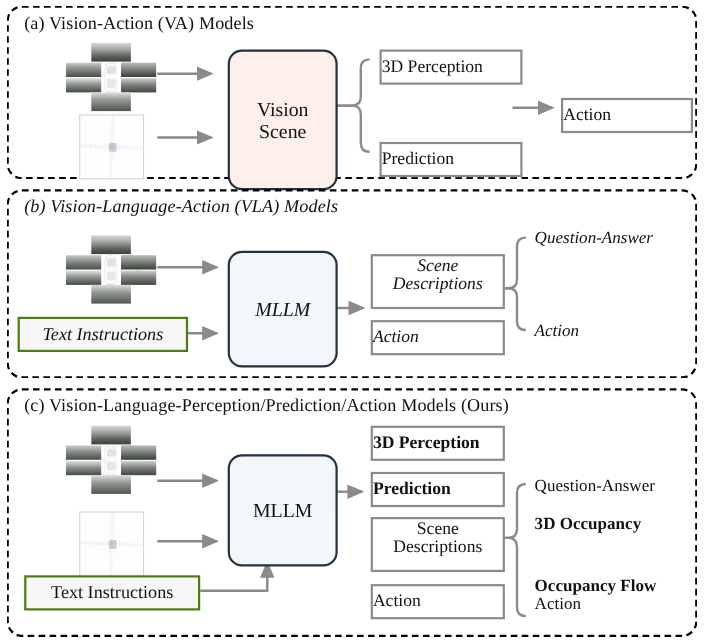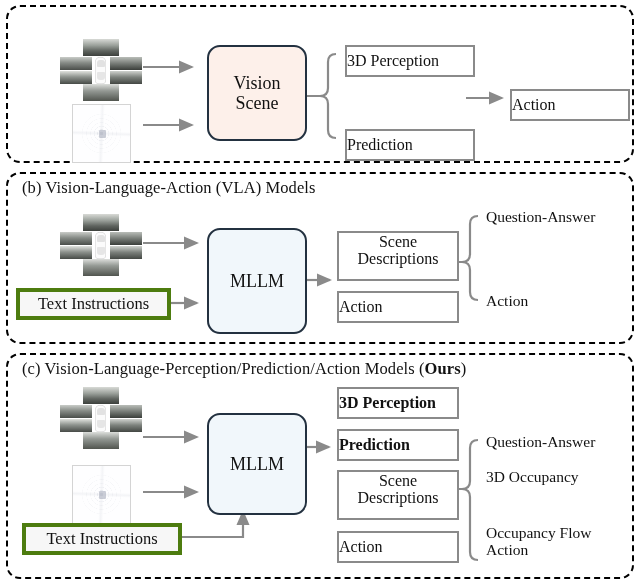--- a/index.html
+++ b/index.html
@@ -15,31 +15,31 @@
   }
   .panel {
     position: absolute;
     left: 6px;
     width: 628px;
     box-sizing: border-box;
     border: 2.5px dashed #000000;
     border-radius: 14px;
   }
   #panel-a { top: 5px;   height: 158px; }
-  #panel-b { top: 172px; height: 172px; }
+  #panel-b { top: 172px; height: 172px; font-style: italic; }
   #panel-c { top: 353px; height: 226px; }
 
   .panel-title {
     position: absolute;
     left: 14px; top: 4px;
     font-size: 16.5px;
     letter-spacing: 0.1px;
     white-space: nowrap;
   }
-  .panel-title b { font-weight: bold; }
+  .panel-title b { font-weight: normal; }
 
   
   .cams {
     position: absolute;
     width: 82px; height: 62px;
   }
   .cams .cell {
     position: absolute;
     background-size: cover;
     background-repeat: no-repeat;
@@ -117,21 +117,21 @@
     text-align: center;
     font-size: 16px;
     line-height: 1.02;
     white-space: nowrap;
   }
   .obox.bold { font-weight: bold; }
   .obox.two { white-space: normal; line-height: 1.08; }
   .tbox {
     position: absolute;
     box-sizing: border-box;
-    border: 4px solid #4d7c0f;
+    border: 2px solid #4d7c0f;
     background: #f7f7f7;
     display: flex; align-items: center; justify-content: center;
     font-size: 16.5px;
     white-space: nowrap;
   }
   .core {
     position: absolute;
     box-sizing: border-box;
     border: 2px solid #233140;
     border-radius: 13px;
@@ -141,21 +141,21 @@
     line-height: 1.12;
   }
   .core.vision { background: #fdf0ea; }
   .core.mllm   { background: #f1f7fb; }
 
   .rlabel {
     position: absolute;
     font-size: 15.5px;
     white-space: nowrap;
   }
-  .rlabel.bold { font-weight: normal; }
+  .rlabel.bold { font-weight: bold; }
 
   svg.wires {
     position: absolute;
     left: 0; top: 0;
     width: 640px; height: 584px;
     pointer-events: none;
   }
 </style>
 </head>
 <body>
@@ -187,34 +187,35 @@
     <line x1="143" y1="492" x2="197" y2="492" marker-end="url(#ah)"></line>
     <path d="M174,537 H243 V512" marker-end="url(#ah)"></path>
     <line x1="305" y1="447" x2="329" y2="447" marker-end="url(#ah)"></line>
 
     <path d="M452,489 H462 Q470,489 470,481 V448 Q470,440 478,440"></path>
     <path d="M452,489 H462 Q470,489 470,497 V552 Q470,560 478,560"></path>
   </g>
 </svg>
 
 <div class="panel" id="panel-a">
+  <div class="panel-title">(a) Vision-Action (VA) Models</div>
 
   <div class="cams" style="left:52px; top:32px;">
     <div class="cell cam-top g1"></div>
     <div class="cell cam-fl  g2"></div>
     <div class="cell cam-fr  g3"></div>
     <div class="cell cam-bl  g4"></div>
     <div class="cell cam-br  g5"></div>
     <div class="cell cam-bot g6"></div>
     <div class="ego-car"></div>
   </div>
 
   <div class="lidar" style="left:64px; top:97px;"></div>
 
-  <div class="core vision" style="left:199px; top:38px; width:100px; height:96px;">
+  <div class="core vision" style="left:199px; top:38px; width:100px; height:128px;">
     <span>
       <span>Vision</span><br><span>Scene</span>
     </span>
   </div>
 
   <div class="obox" style="left:337px; top:38px; width:130px; height:32px;">
     <span>3D Perception</span>
   </div>
   <div class="obox" style="left:337px; top:122px; width:130px; height:32px;">
     <span>Prediction</span>

